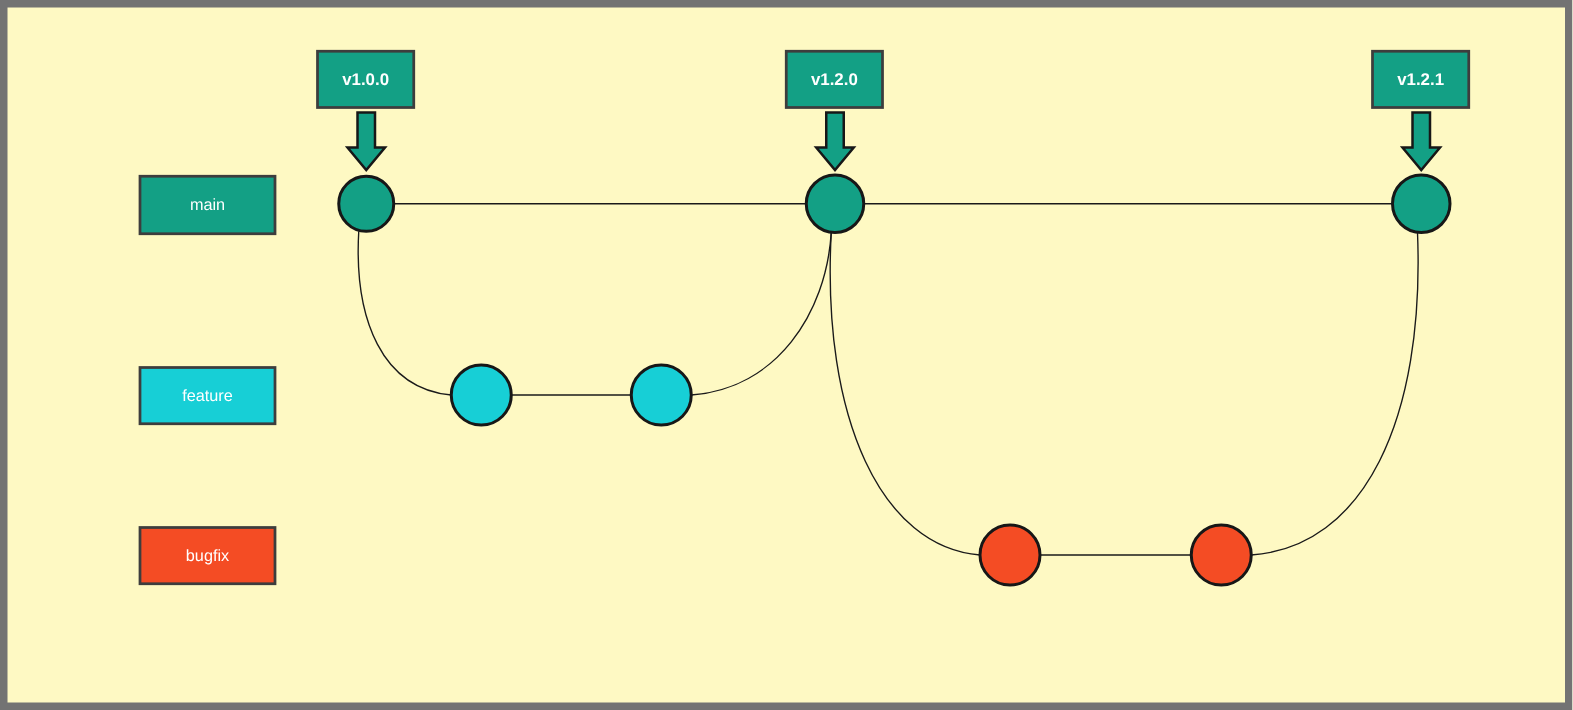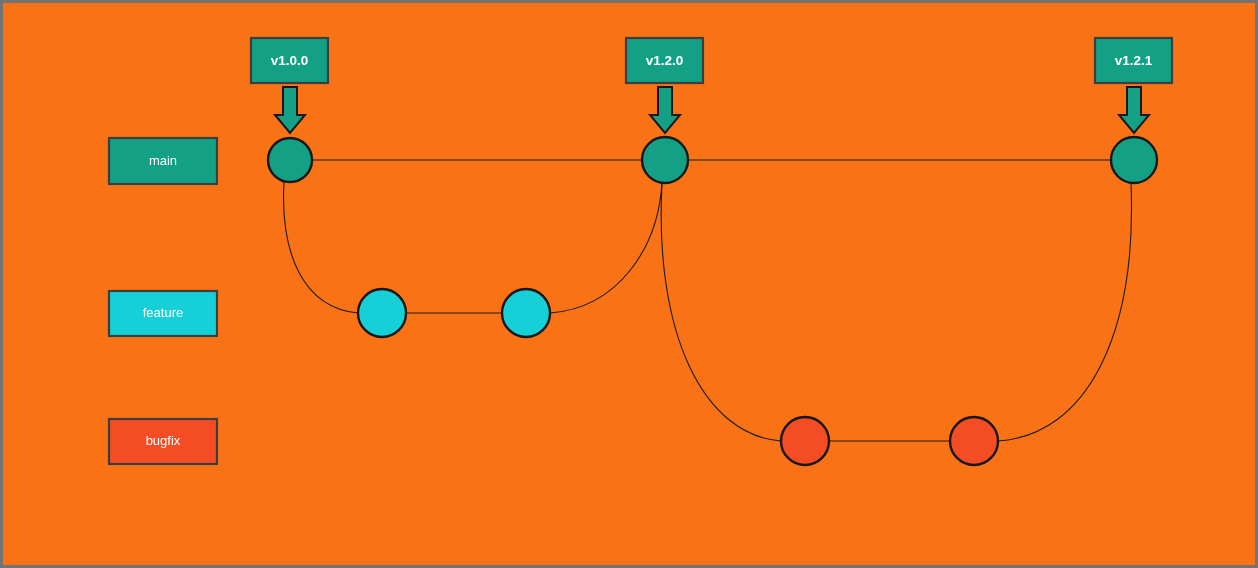--- a/index.html
+++ b/index.html
@@ -8,22 +8,22 @@
     padding: 0;
     background: #ffffff;
   }
   body {
     font-family: "Liberation Sans", sans-serif;
   }
   #canvas {
     position: relative;
     width: 1258px;
     height: 568px;
-    background: #f97316;
-    border: 3px solid #737373;
+    background: #fef9c3;
+    border: 6px solid #737373;
     box-sizing: border-box;
     overflow: hidden;
   }
   #graph-svg {
     position: absolute;
     left: 0;
     top: 0;
     width: 1258px;
     height: 568px;
   }

